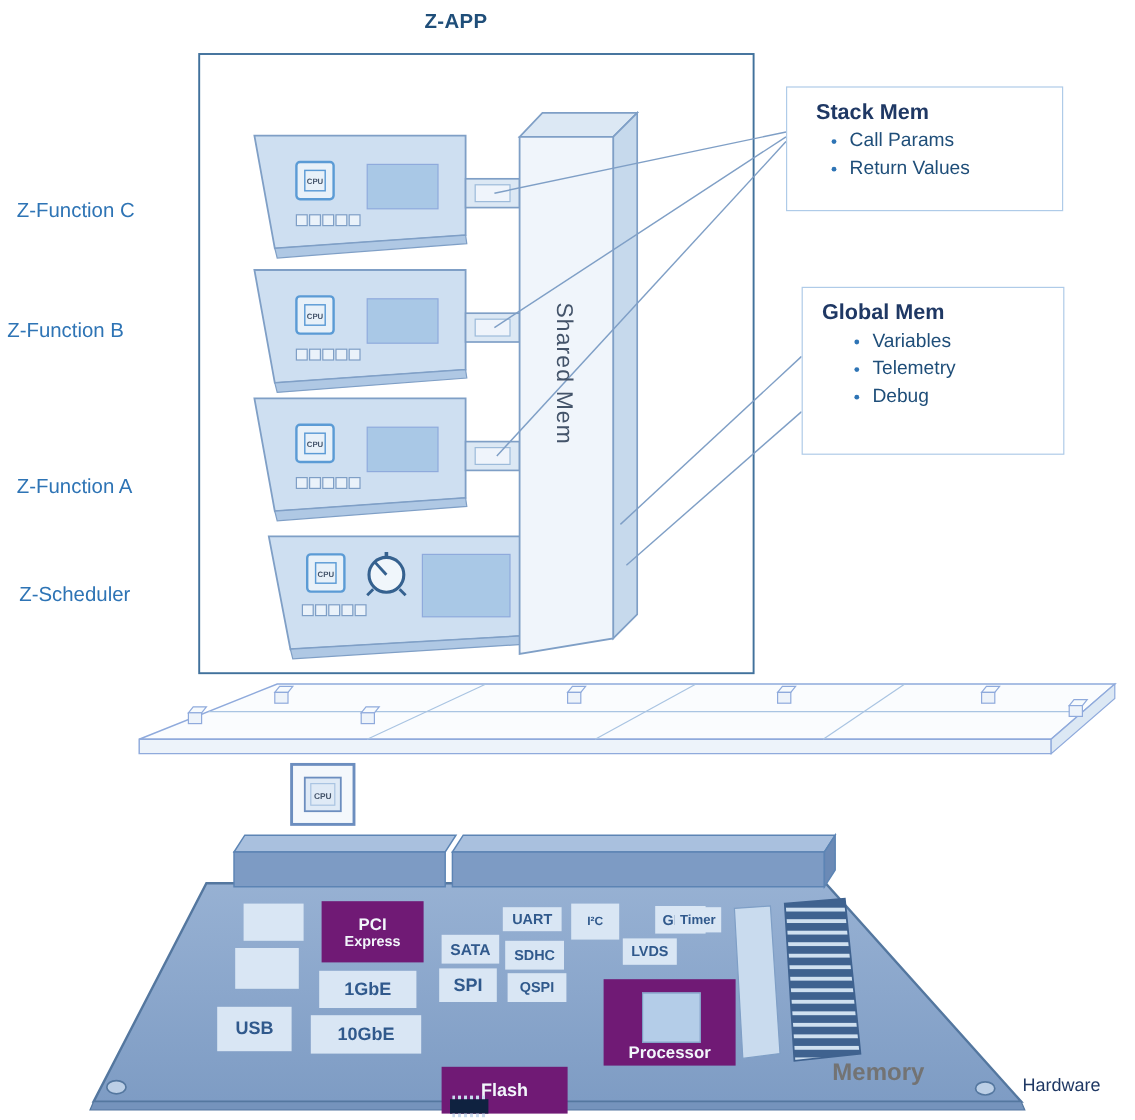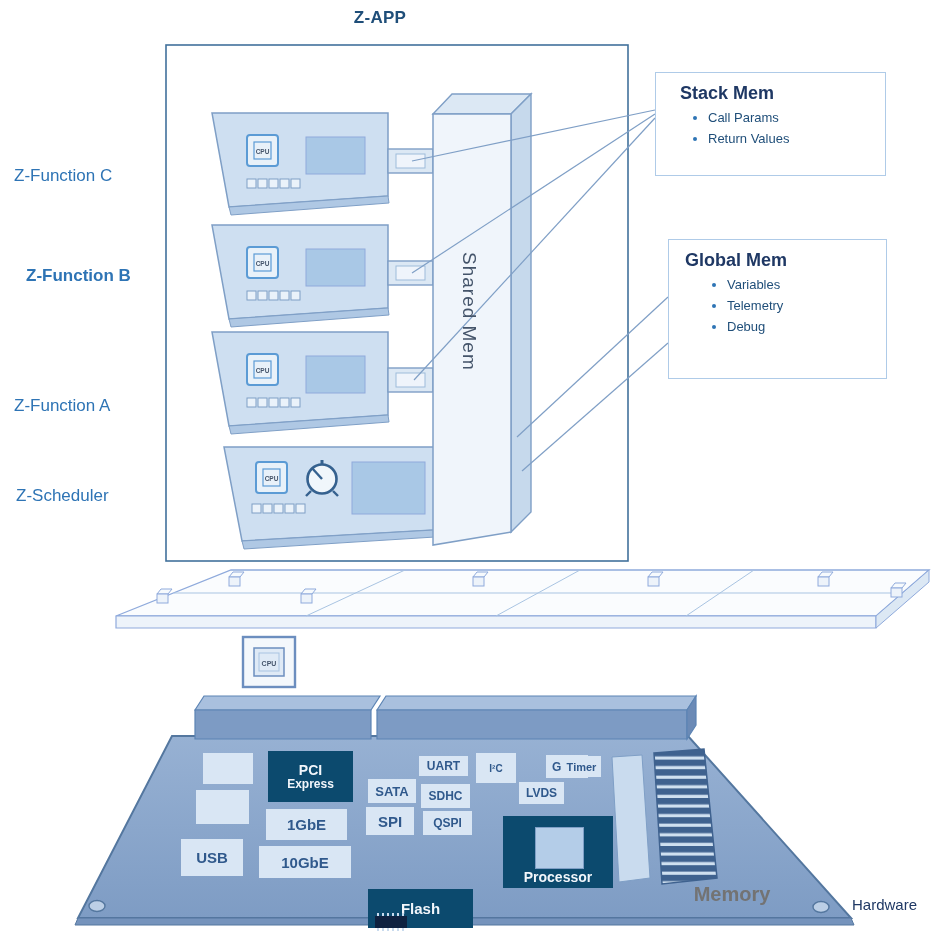--- a/index.html
+++ b/index.html
@@ -20,28 +20,28 @@
     position:absolute; left:458px; top:252px; writing-mode:vertical-rl;
     font-size:19px; color:#44546A; letter-spacing:1px;
   }
 
   .callout {
     position:absolute; background:#ffffff; border:1.5px solid #AFCBE8;
     box-sizing:border-box;
   }
   .callout-title { font-size:18px; font-weight:700; color:#1F3864; margin:10px 0 0 24px; }
   .callout ul { margin:4px 0 0 0; padding-left:52px; }
-  .callout li { font-size:13px; color:#1F4E79; margin:5px 0; }
+  .callout li { font-size:16px; color:#1F4E79; margin:5px 0; }
   .callout li::marker { color:#2E74B5; font-size:14px; }
 
   .pbox {
     position:absolute; display:flex; align-items:center; justify-content:center;
     background:#D9E6F4; color:#30598C; font-weight:700; box-sizing:border-box;
   }
-  .pbox.dark { background:#0c4a6e; color:#F2F6FB; }
+  .pbox.dark { background:#701a75; color:#F2F6FB; }
 
   .flashchip { position:absolute; left:7px; bottom:0; width:32px; height:12px; background:#0F2240; }
   .flashchip::before, .flashchip::after {
     content:""; position:absolute; left:2px; right:2px; height:3px;
     background:repeating-linear-gradient(90deg,#C9DBEE 0 2px, rgba(0,0,0,0) 2px 5px);
   }
   .flashchip::before { top:-3px; }
   .flashchip::after  { bottom:-3px; }
 
   .procchip { position:absolute; left:32px; top:11px; width:47px; height:40px;
@@ -173,21 +173,21 @@
       <polygon points="654,753 704,749 717,878 662,884" fill="url(#slats)" stroke="#3F628F" stroke-width="1.5"></polygon>
 
       <ellipse cx="97" cy="906" rx="8" ry="5.5" fill="#BCCFE6" stroke="#54779F" stroke-width="1.4"></ellipse>
       <ellipse cx="821" cy="907" rx="8" ry="5.5" fill="#BCCFE6" stroke="#54779F" stroke-width="1.4"></ellipse>
     </g>
   </svg>
 
   <div class="apptitle">Z-APP</div>
 
   <div class="lbl" style="left:14px; top:166px;">Z-Function C</div>
-  <div class="lbl" style="left:26px; top:266px;font-weight:bold;">Z-Function B</div>
+  <div class="lbl" style="left:6px; top:266px;">Z-Function B</div>
   <div class="lbl" style="left:14px; top:396px;">Z-Function A</div>
   <div class="lbl" style="left:16px; top:486px;">Z-Scheduler</div>
 
   <div class="vlabel">Shared Mem</div>
 
   <div class="callout" style="left:655px; top:72px; width:231px; height:104px;">
     <div class="callout-title">Stack Mem</div>
     <ul>
       <li>Call Params</li>
       <li>Return Values</li>

